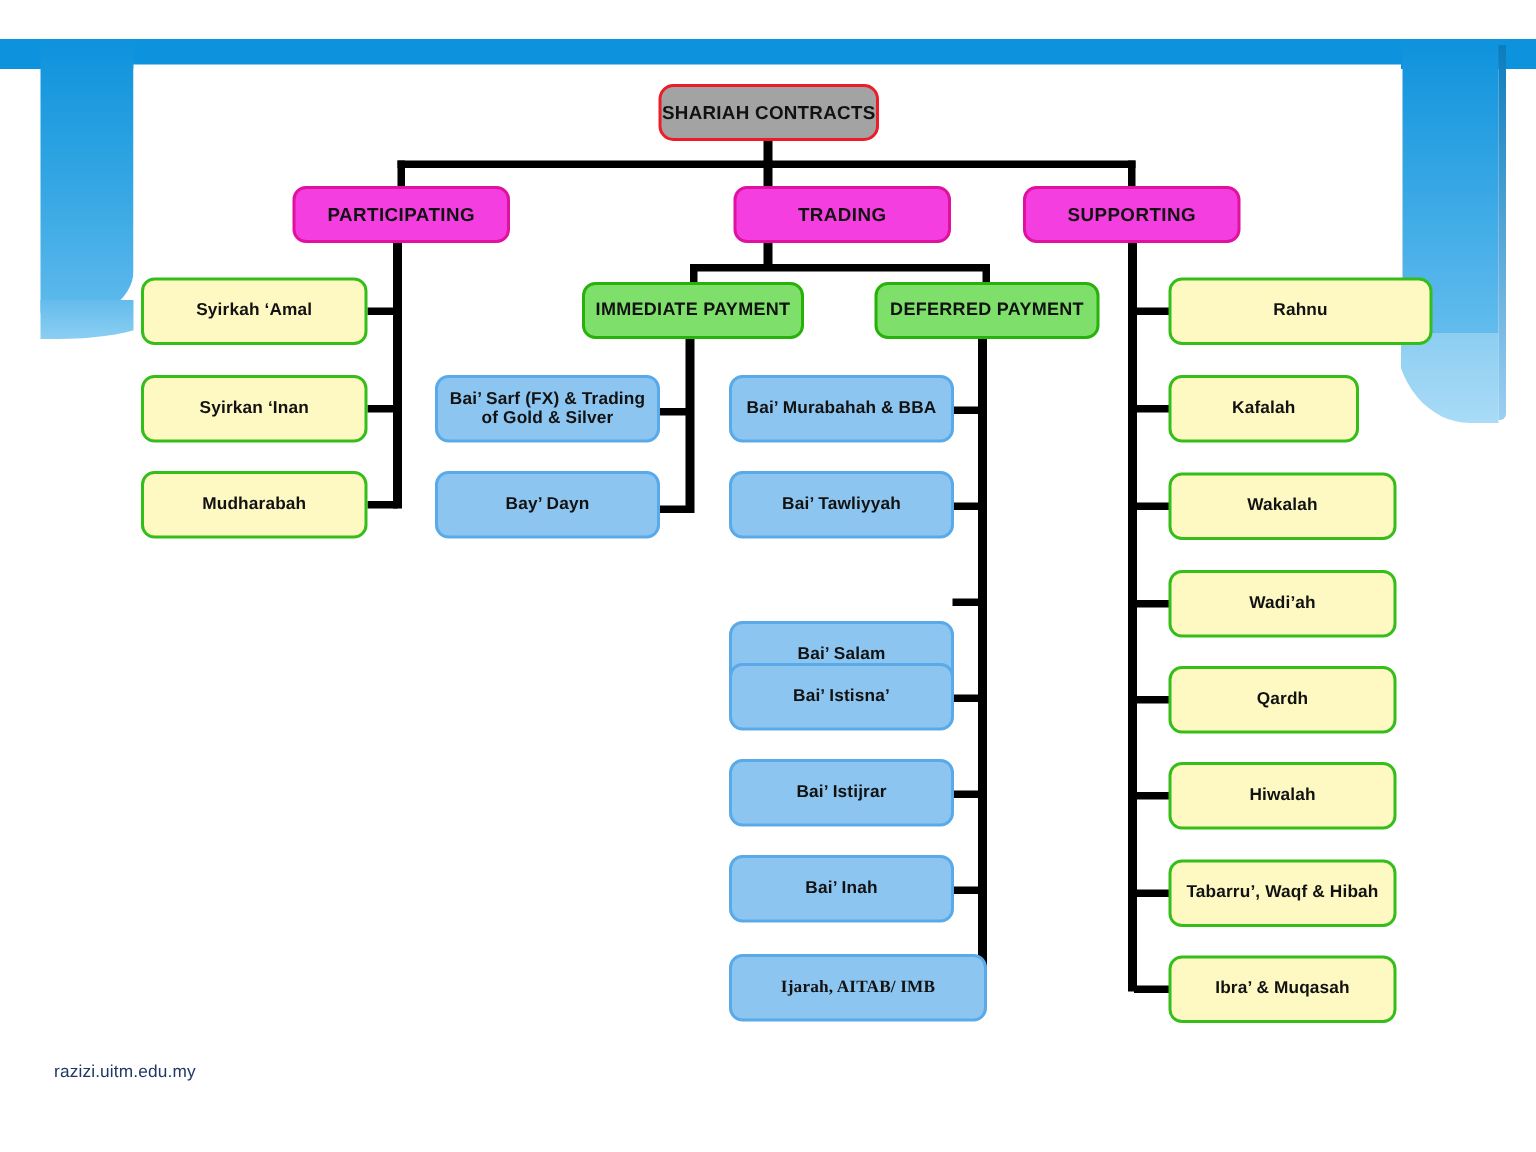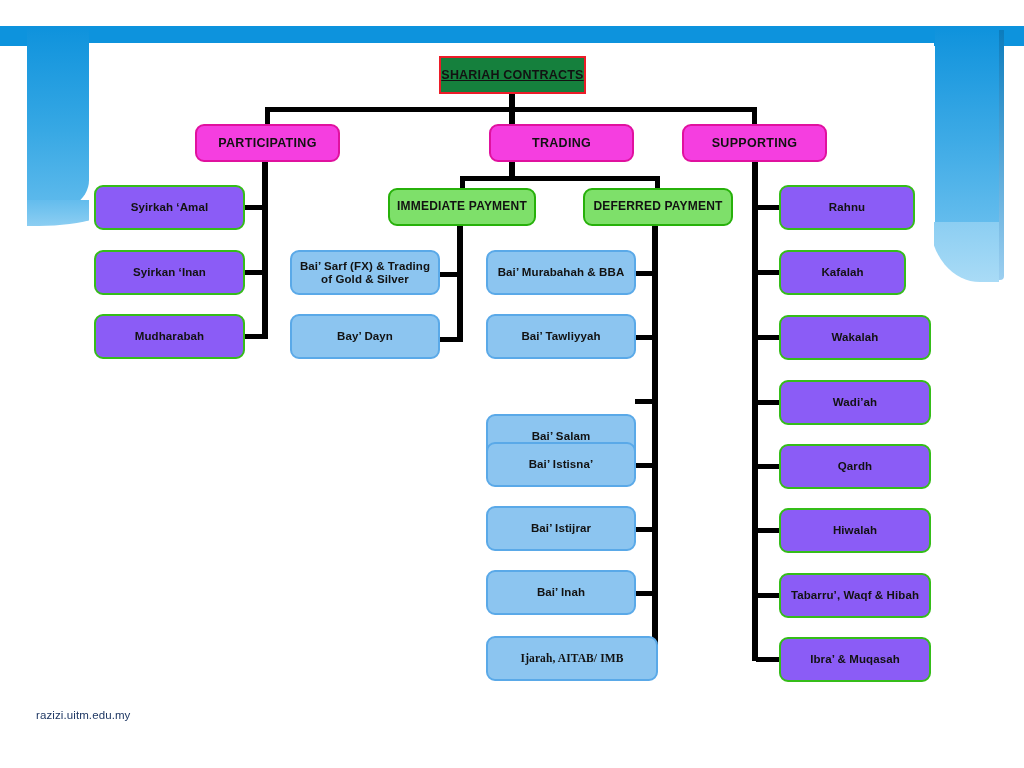--- a/index.html
+++ b/index.html
@@ -55,35 +55,34 @@
   .node{
     position:absolute;box-sizing:border-box;
     display:flex;align-items:center;justify-content:center;
     text-align:center;line-height:1.12;
     border-radius:9px;
     font-weight:bold;
     color:#121212;
     z-index:5;
   }
   .node-root{
-    background:#15803d;border:2.5px solid #ec1c28;
+    background:#a3a3a3;border:2.5px solid #ec1c28;
     font-size:12.5px;letter-spacing:0.2px;
-    border-radius:0;
-    text-decoration:underline;
+    border-radius:10px;
   }
   .node-pink{
     background:#f53ee0;border:2.5px solid #e0119f;
     font-size:12.5px;letter-spacing:0.3px;
   }
   .node-green-hdr{
     background:#7ee06a;border:2.5px solid #27b10a;
     font-size:12px;letter-spacing:0.2px;
   }
   .node-green{
-    background:#8b5cf6;border:2.5px solid #35bd19;
+    background:#fef9c3;border:2.5px solid #35bd19;
     font-size:11.5px;font-weight:bold;letter-spacing:0.1px;
   }
   .node-blue{
     background:#8cc5f0;border:2.5px solid #5aa9e8;
     font-size:11.5px;letter-spacing:0.1px;
   }
 
   .footer{
     position:absolute;left:36px;top:709px;
     font-size:11.5px;color:#1f3864;font-weight:normal;
@@ -162,21 +161,21 @@
   <div class="node node-blue" style="left:290px;top:314px;width:150px;height:45px;">Bay’ Dayn</div>
 
   <div class="node node-blue" style="left:486px;top:250px;width:150px;height:45px;">Bai’ Murabahah &amp; BBA</div>
   <div class="node node-blue" style="left:486px;top:314px;width:150px;height:45px;">Bai’ Tawliyyah</div>
   <div class="node node-blue" style="left:486px;top:378px;width:150px;height:45px;margin-top:36px;">Bai’ Salam</div>
   <div class="node node-blue" style="left:486px;top:442px;width:150px;height:45px;">Bai’ Istisna’</div>
   <div class="node node-blue" style="left:486px;top:570px;width:150px;height:45px;">Bai’ Inah</div>
   <div class="node node-blue" style="left:486px;top:506px;width:150px;height:45px;">Bai’ Istijrar</div>
   <div class="node node-blue" style="left:486px;top:636px;width:172px;height:45px;font-family:Liberation Serif, serif;">Ijarah, AITAB/ IMB</div>
 
-  <div class="node node-green" style="left:779px;top:185px;width:136px;height:45px;">Rahnu</div>
+  <div class="node node-green" style="left:779px;top:185px;width:176px;height:45px;">Rahnu</div>
   <div class="node node-green" style="left:779px;top:250px;width:127px;height:45px;">Kafalah</div>
   <div class="node node-green" style="left:779px;top:315px;width:152px;height:45px;">Wakalah</div>
   <div class="node node-green" style="left:779px;top:380px;width:152px;height:45px;">Wadi’ah</div>
   <div class="node node-green" style="left:779px;top:444px;width:152px;height:45px;">Qardh</div>
   <div class="node node-green" style="left:779px;top:508px;width:152px;height:45px;">Hiwalah</div>
   <div class="node node-green" style="left:779px;top:573px;width:152px;height:45px;">Tabarru’, Waqf &amp; Hibah</div>
   <div class="node node-green" style="left:779px;top:637px;width:152px;height:45px;">Ibra’ &amp; Muqasah</div>
 
   <div class="footer">razizi.uitm.edu.my</div>
 

